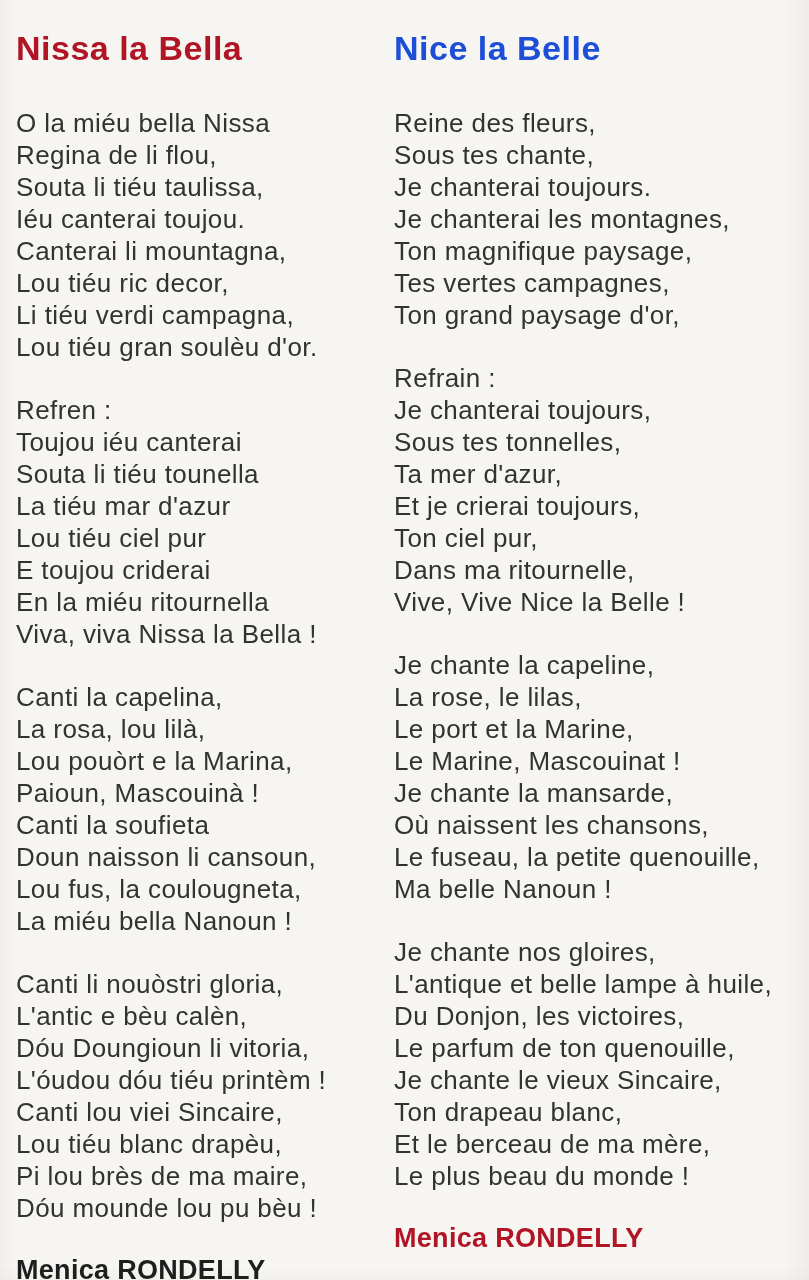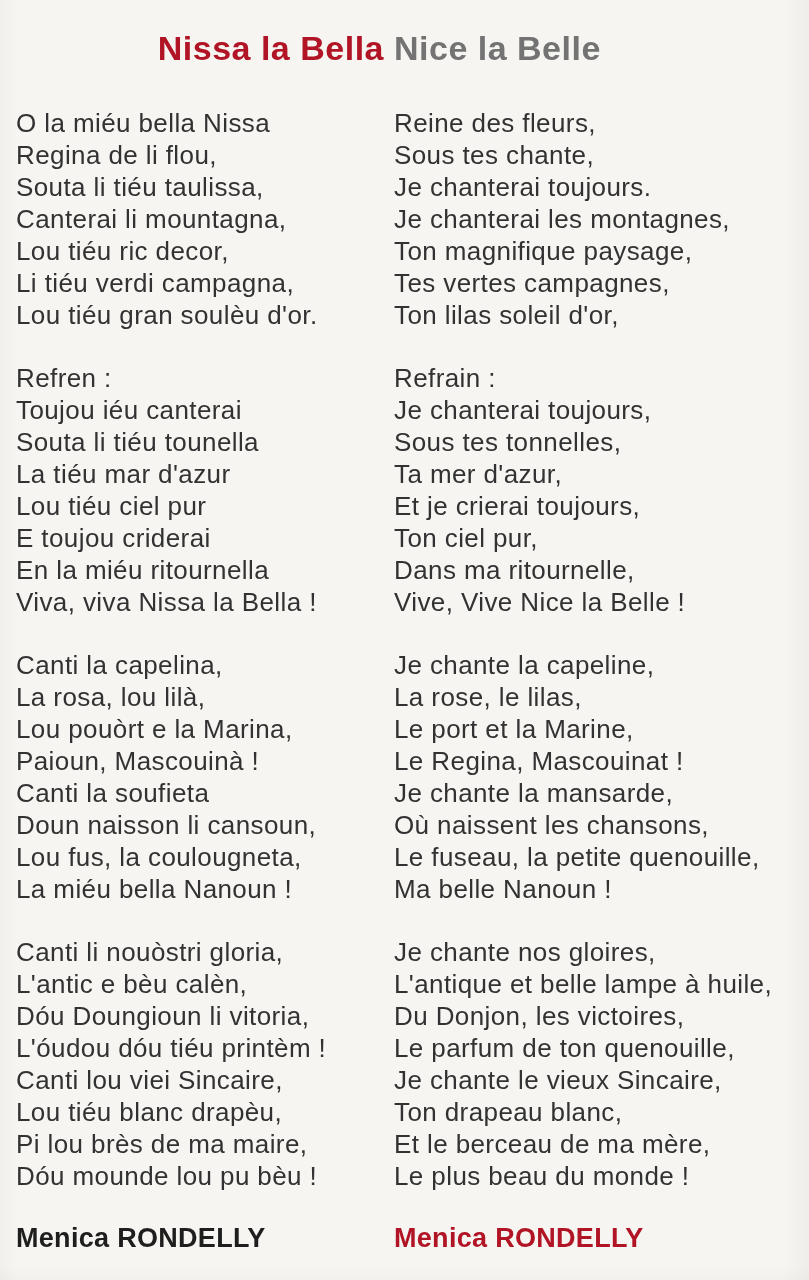--- a/index.html
+++ b/index.html
@@ -52,26 +52,27 @@
     margin-top: 23px;
     white-space: nowrap;
   }
 </style>
 </head>
 <body style="background-color: rgb(246, 245, 242);">
 
 <div class="page">
 
   <div class="column left">
-    <h1 class="column-title" style="color: rgb(177, 20, 37); text-align: right;">Nissa la Bella</h1>
+    <h1 class="column-title" style="color: rgb(177, 20, 37);">Nissa la Bella</h1>
     <div class="stanzas">
         <div class="stanza">
           <div class="poem-line">O la miéu bella Nissa</div>
           <div class="poem-line">Regina de li flou,</div>
           <div class="poem-line">Souta li tiéu taulissa,</div>
+          <div class="poem-line">Iéu canterai toujou.</div>
           <div class="poem-line">Canterai li mountagna,</div>
           <div class="poem-line">Lou tiéu ric decor,</div>
           <div class="poem-line">Li tiéu verdi campagna,</div>
           <div class="poem-line">Lou tiéu gran soulèu d'or.</div>
         </div>
         <div class="stanza">
           <div class="poem-line">Refren :</div>
           <div class="poem-line">Toujou iéu canterai</div>
           <div class="poem-line">Souta li tiéu tounella</div>
           <div class="poem-line">La tiéu mar d'azur</div>
@@ -98,46 +99,46 @@
           <div class="poem-line">Canti lou viei Sincaire,</div>
           <div class="poem-line">Lou tiéu blanc drapèu,</div>
           <div class="poem-line">Pi lou brès de ma maire,</div>
           <div class="poem-line">Dóu mounde lou pu bèu !</div>
         </div>
       </div>
     <div class="author" style="color: rgb(30, 30, 30);">Menica RONDELLY</div>
   </div>
 
   <div class="column right">
-    <h1 class="column-title" style="color: #737373;">Nice la Belle</h1>
+    <h1 class="column-title" style="color: #1d4ed8;">Nice la Belle</h1>
     <div class="stanzas">
         <div class="stanza">
           <div class="poem-line">Reine des fleurs,</div>
           <div class="poem-line">Sous tes chante,</div>
           <div class="poem-line">Je chanterai toujours.</div>
           <div class="poem-line">Je chanterai les montagnes,</div>
           <div class="poem-line">Ton magnifique paysage,</div>
           <div class="poem-line">Tes vertes campagnes,</div>
-          <div class="poem-line">Ton lilas soleil d'or,</div>
+          <div class="poem-line">Ton grand paysage d'or,</div>
         </div>
         <div class="stanza">
           <div class="poem-line">Refrain :</div>
           <div class="poem-line">Je chanterai toujours,</div>
           <div class="poem-line">Sous tes tonnelles,</div>
           <div class="poem-line">Ta mer d'azur,</div>
           <div class="poem-line">Et je crierai toujours,</div>
           <div class="poem-line">Ton ciel pur,</div>
           <div class="poem-line">Dans ma ritournelle,</div>
           <div class="poem-line">Vive, Vive Nice la Belle !</div>
         </div>
         <div class="stanza">
           <div class="poem-line">Je chante la capeline,</div>
           <div class="poem-line">La rose, le lilas,</div>
           <div class="poem-line">Le port et la Marine,</div>
-          <div class="poem-line">Le Regina, Mascouinat !</div>
+          <div class="poem-line">Le Marine, Mascouinat !</div>
           <div class="poem-line">Je chante la mansarde,</div>
           <div class="poem-line">Où naissent les chansons,</div>
           <div class="poem-line">Le fuseau, la petite quenouille,</div>
           <div class="poem-line">Ma belle Nanoun !</div>
         </div>
         <div class="stanza">
           <div class="poem-line">Je chante nos gloires,</div>
           <div class="poem-line">L'antique et belle lampe à huile,</div>
           <div class="poem-line">Du Donjon, les victoires,</div>
           <div class="poem-line">Le parfum de ton quenouille,</div>

